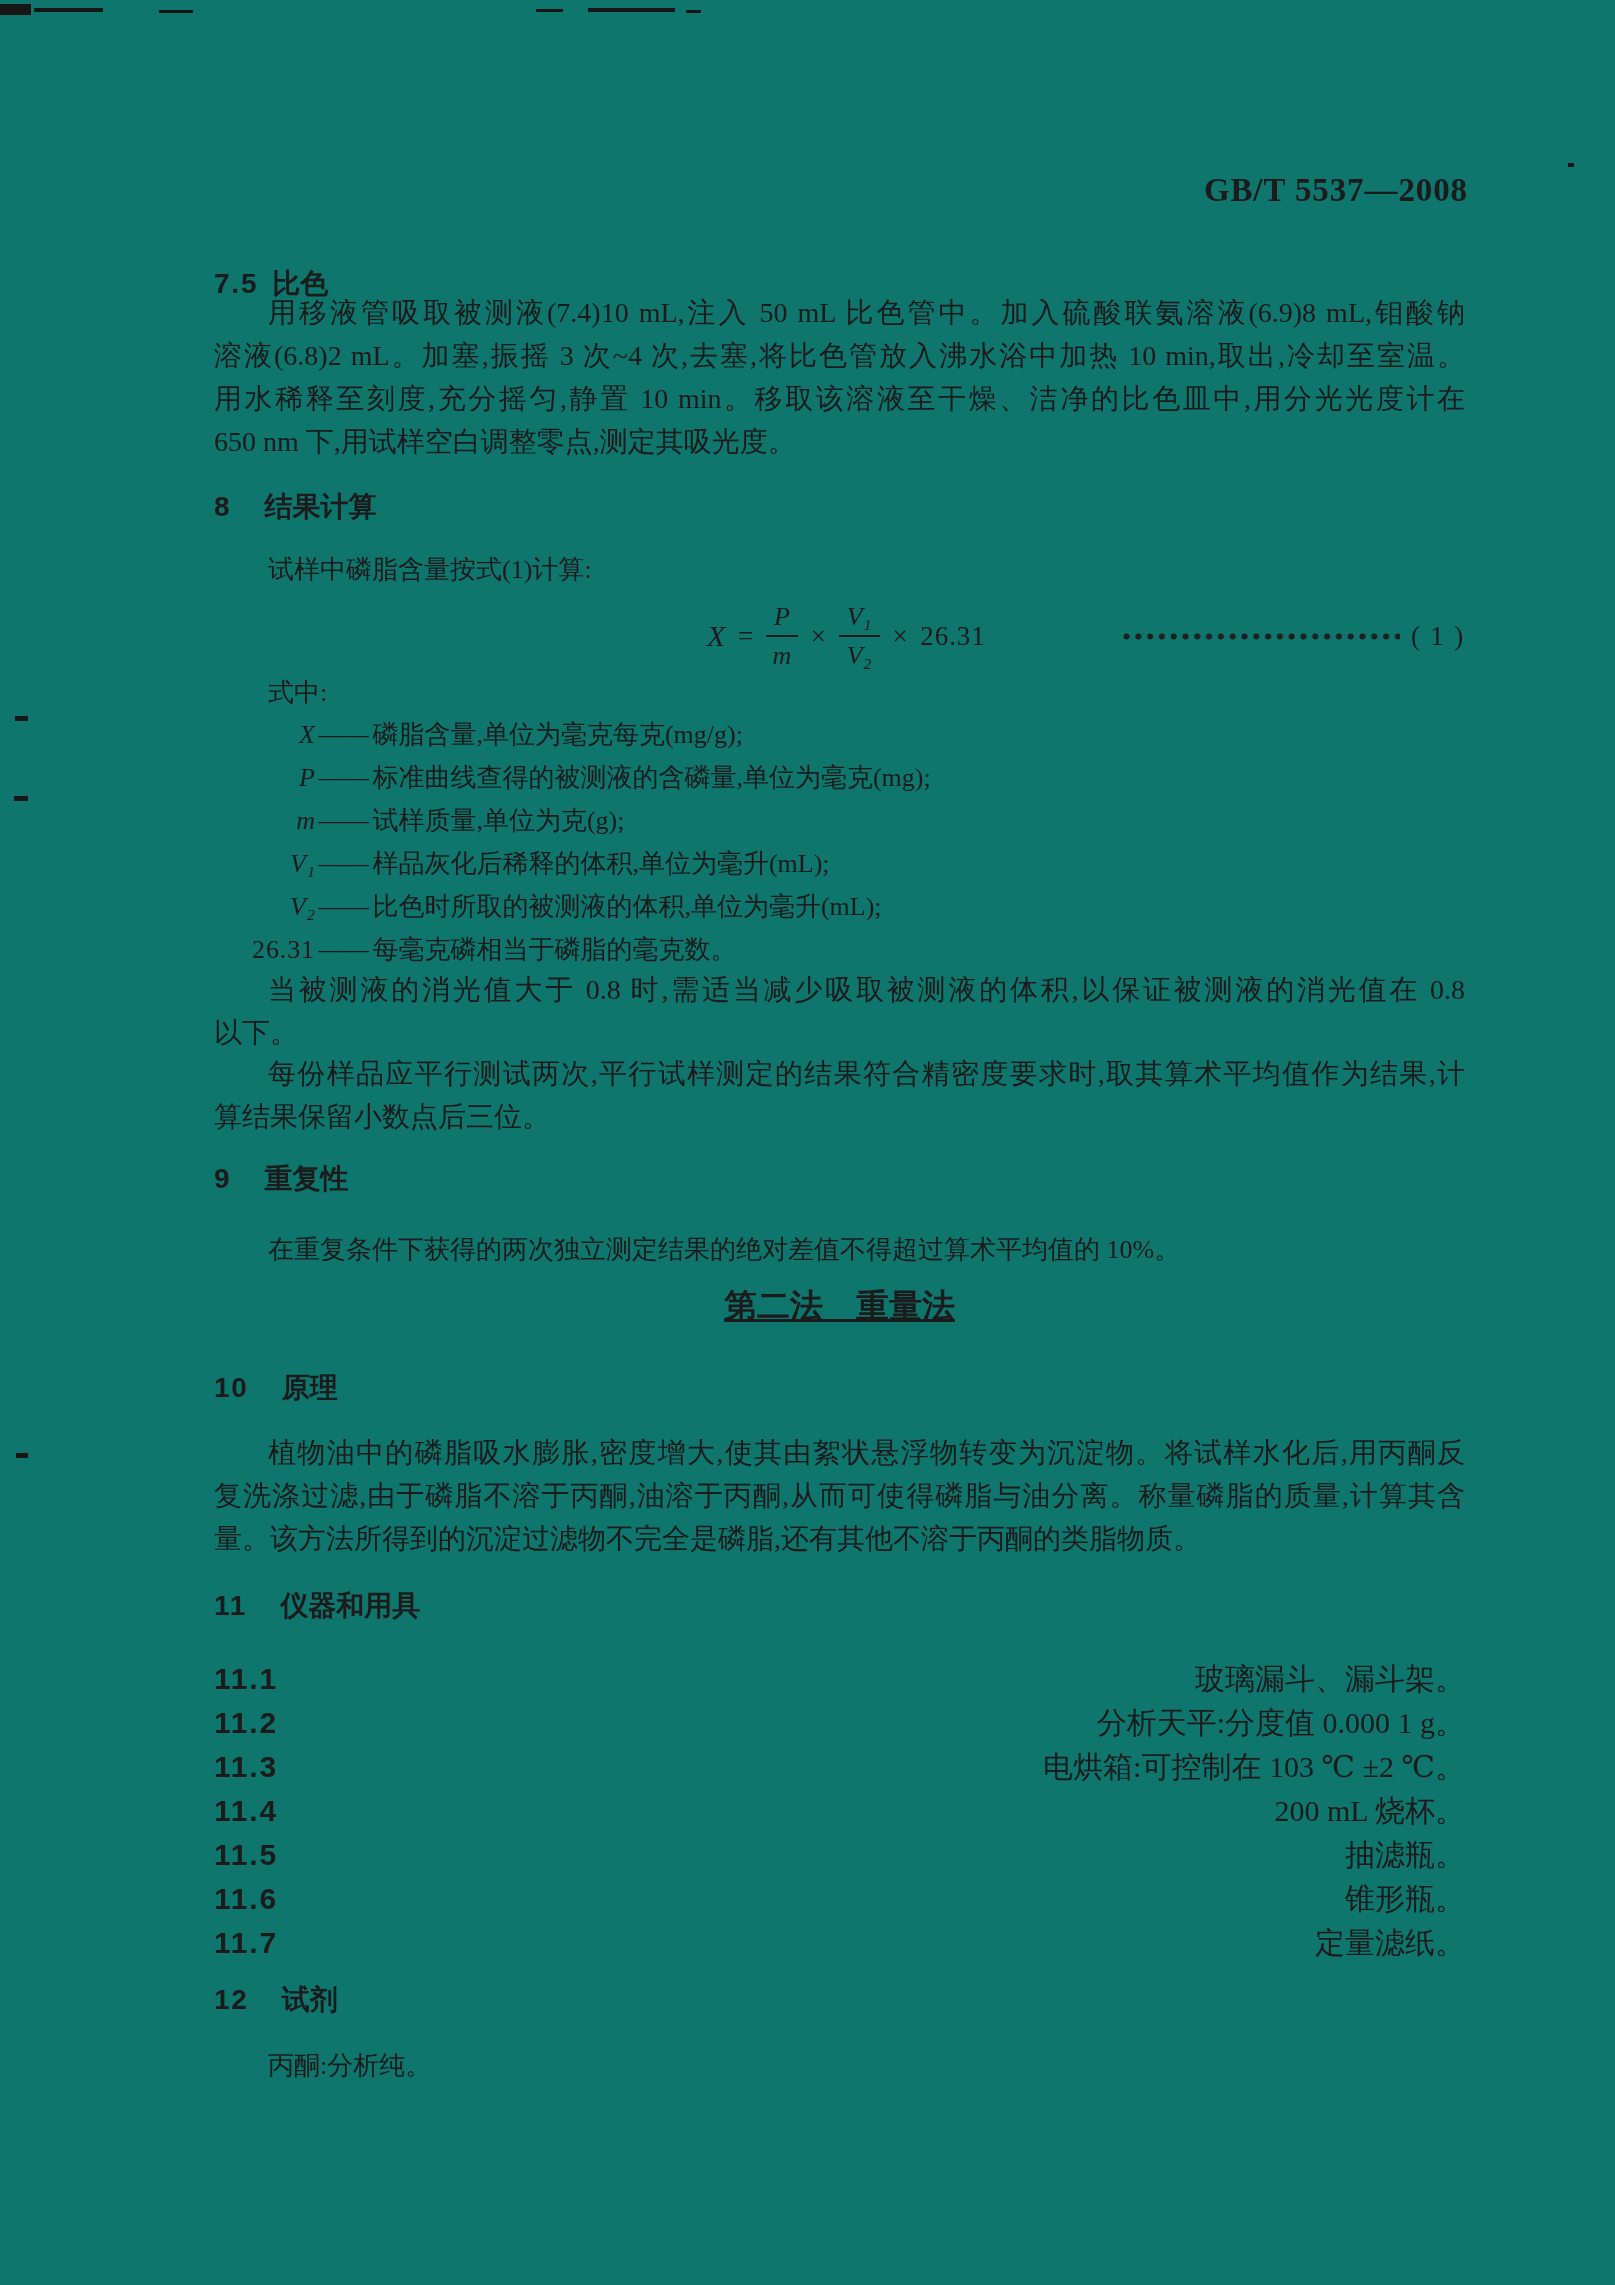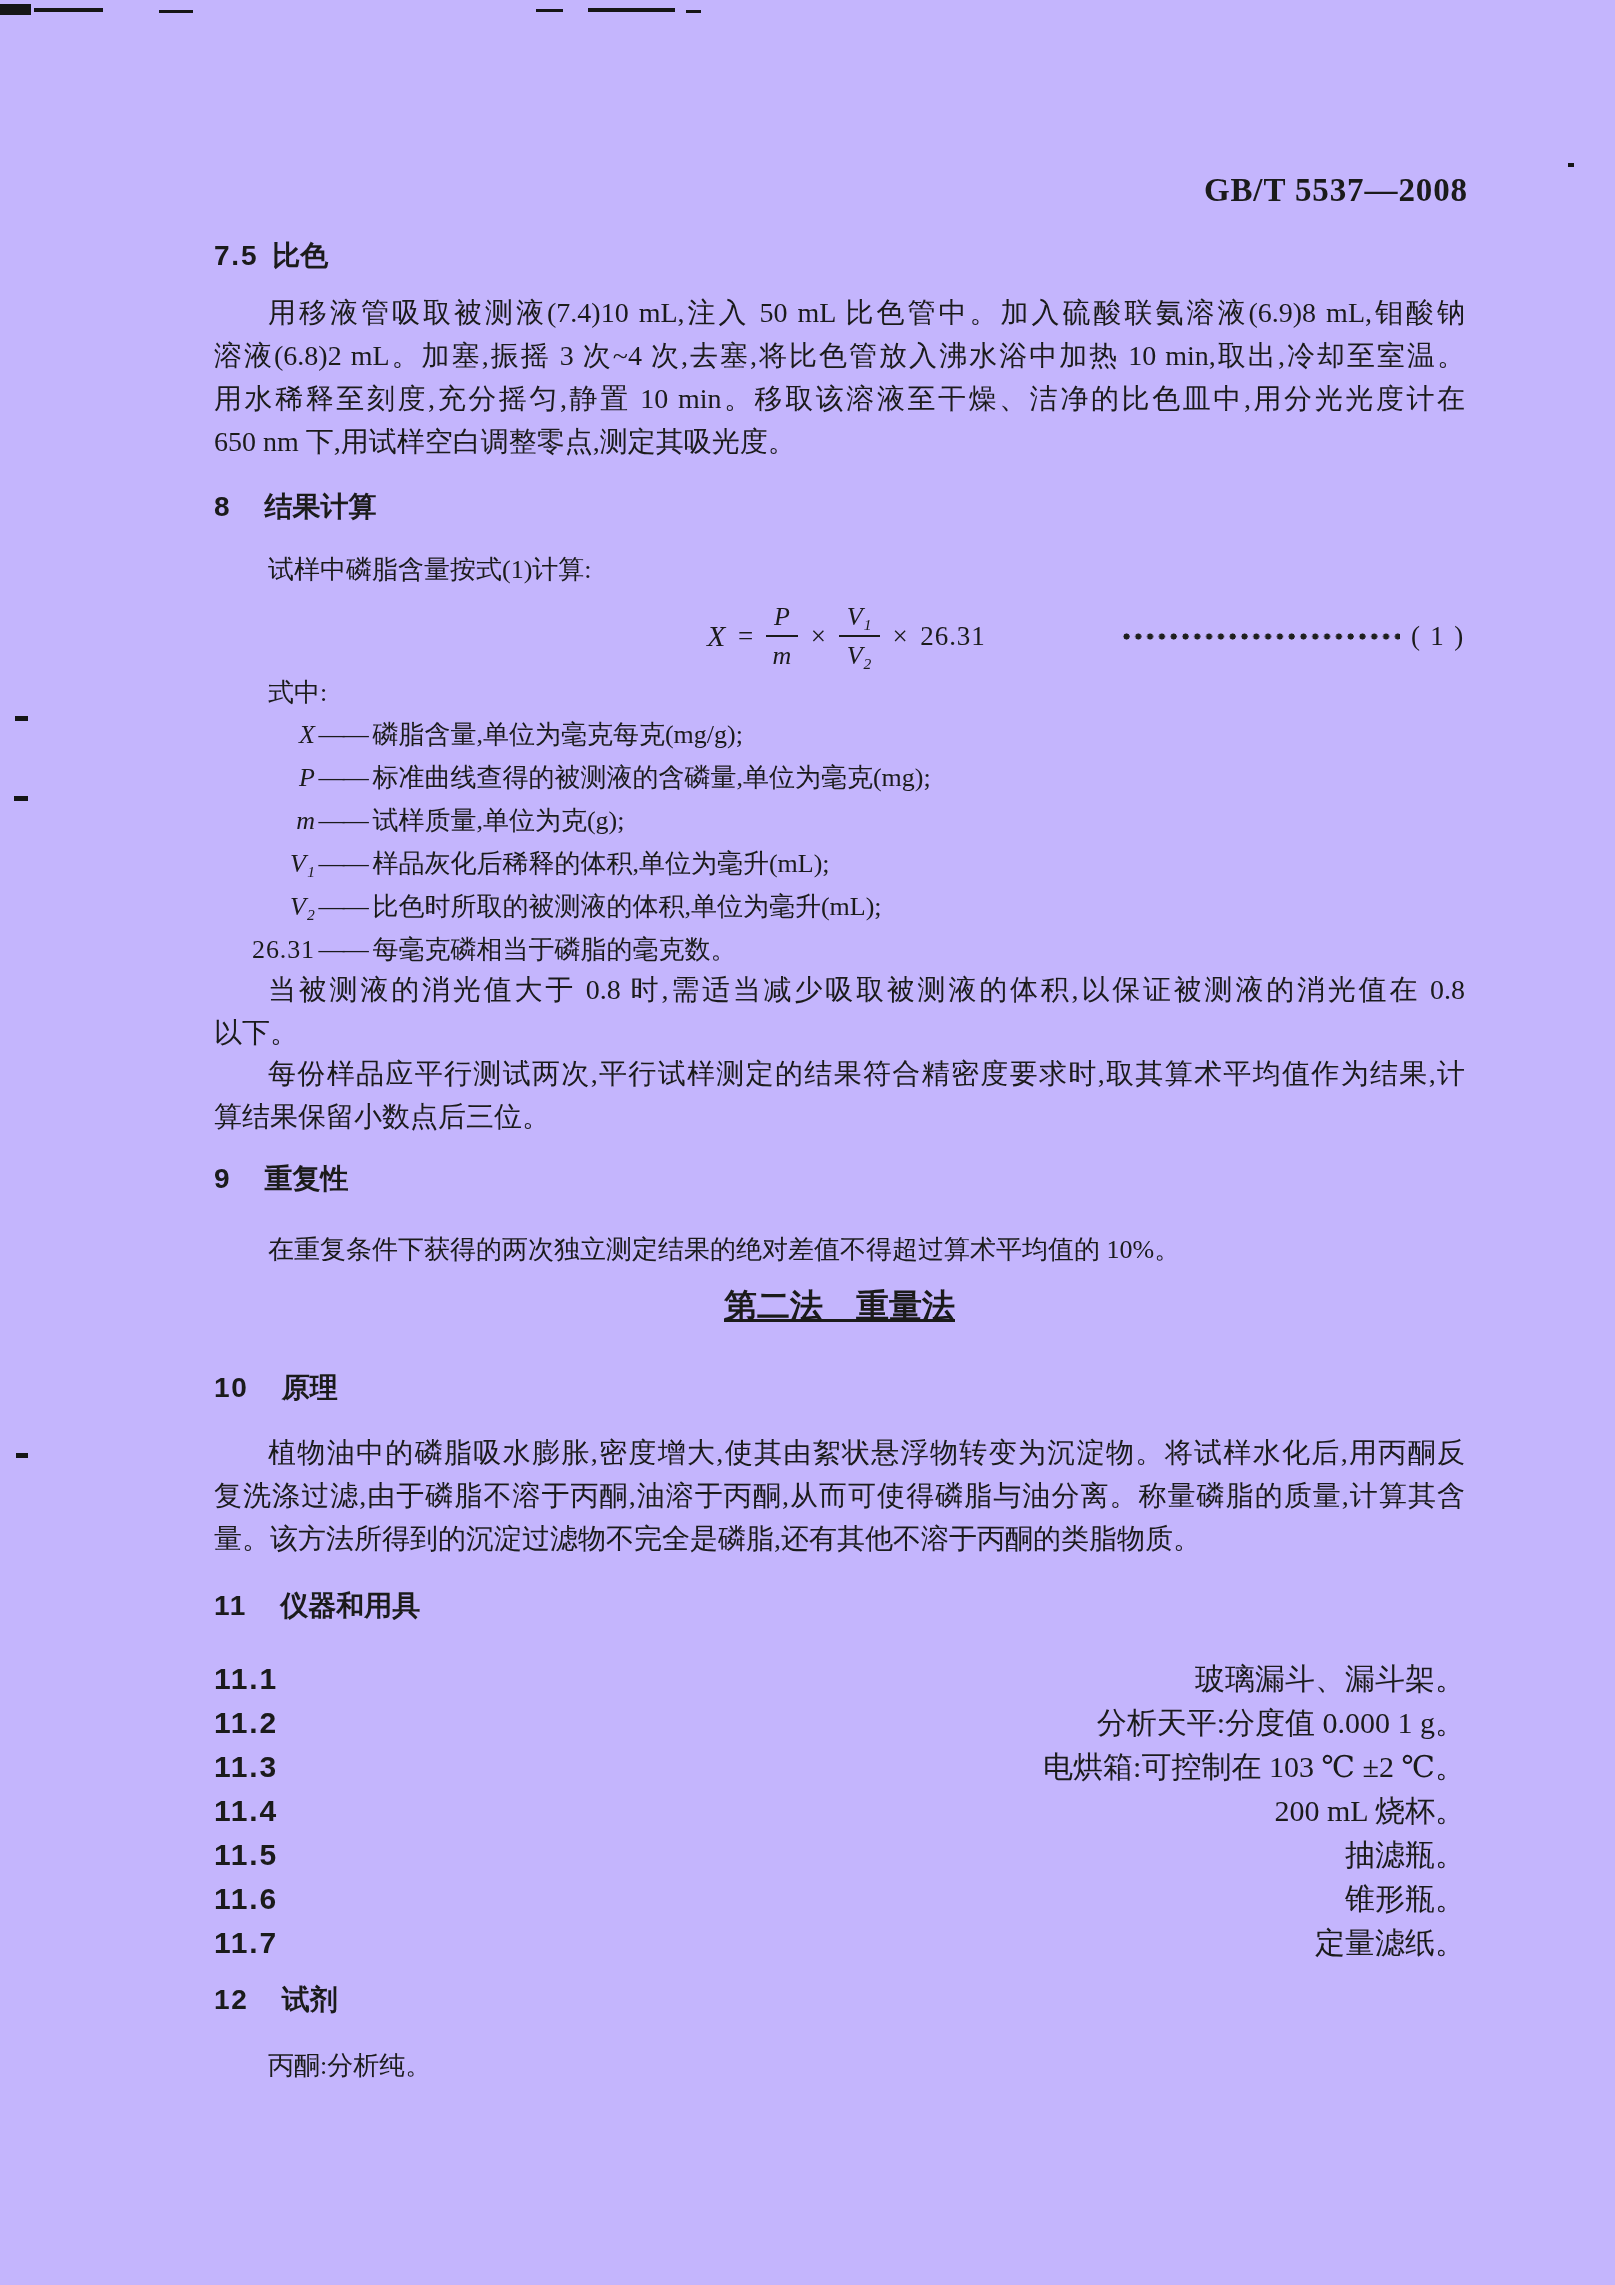--- a/index.html
+++ b/index.html
@@ -1,19 +1,19 @@
 <!DOCTYPE html>
 <html style="font-size:14.5px"><head>
 <meta charset="utf-8">
 <style>
   html,body { margin:0; padding:0; background:#ffffff; }
   .page {
     position:relative;
     width:1616px; height:2285px;
-    background:#c4b5fd;
+    background:#0f766e;
     color:#1b1b1b;
     font-family:"Liberation Serif","DejaVu Serif",serif;
     overflow:hidden;
   }
   .artifact { position:absolute; background:#161616; }
 
   
   .std-code {
     position:absolute; top:172px; right:148px;
     font-size:33px; font-weight:bold; letter-spacing:0.9px;
@@ -96,21 +96,21 @@
   <div class="artifact" style="left:588px; top:8.1px; width:87px; height:3.6px;"></div>
   <div class="artifact" style="left:686px; top:10px; width:15.4px; height:2.7px;"></div>
   <div class="artifact" style="left:1568px; top:163px; width:6.3px; height:3.6px;"></div>
 
   <div class="artifact" style="left:15.4px; top:716px; width:12.7px; height:4.5px;"></div>
   <div class="artifact" style="left:13.6px; top:796px; width:14.5px; height:4.5px;"></div>
   <div class="artifact" style="left:16.3px; top:1453px; width:11.8px; height:4.5px;"></div>
 
   <div class="std-code">GB/T 5537—2008</div>
 
-  <div class="blk heading" style="top:240px;gap:14px;">
+  <div class="blk heading" style="top:268px;gap:14px;">
     <span class="h-num">7.5</span>
     <span>比色</span>
   </div>
   <div class="blk" style="top:291px;">
     <div class="jline indent2">用移液管吸取被测液(7.4)10 mL,注入 50 mL 比色管中。加入硫酸联氨溶液(6.9)8 mL,钼酸钠</div>
     <div class="jline">溶液(6.8)2 mL。加塞,振摇 3 次~4 次,去塞,将比色管放入沸水浴中加热 10 min,取出,冷却至室温。</div>
     <div class="jline">用水稀释至刻度,充分摇匀,静置 10 min。移取该溶液至干燥、洁净的比色皿中,用分光光度计在</div>
     <div class="jline last">650 nm 下,用试样空白调整零点,测定其吸光度。</div>
   </div>
 

